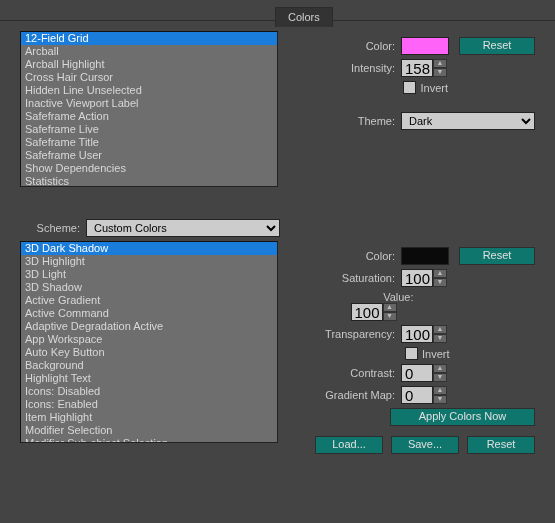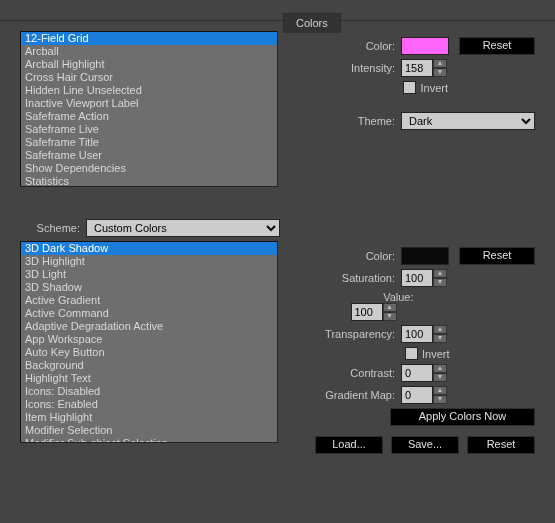--- a/index.html
+++ b/index.html
@@ -1,33 +1,33 @@
 <!DOCTYPE html>
 <html><head>
 <meta charset="utf-8">
 <style>
 * { box-sizing: border-box; margin: 0; padding: 0; font-family: "Segoe UI", Tahoma, Arial, sans-serif; font-size: 11px; }
 body { background: #444444; color: #c8c8c8; width: 555px; height: 523px; overflow: hidden; }
 .tabs { display: flex; padding-left: 275px; border-bottom: 1px solid #2b2b2b; height: 21px; }
-.tab { background: #333333; color: #d0d0d0; padding: 3px 12px; border: 1px solid #2b2b2b; border-bottom: none; position: relative; top: 13px; margin-left: 8px; }
+.tab { background: #333333; color: #d0d0d0; padding: 3px 12px; border: 1px solid #2b2b2b; border-bottom: none; position: relative; top: 7px; }
 .content { padding: 10px 20px 10px 20px; }
 .row { display: flex; align-items: center; margin-bottom: 4px; }
 .label-right { text-align: right; color: #c8c8c8; padding-right: 6px; }
 select { background: #cccccc; color: #000; border: 1px solid #222; height: 18px; font-size: 11px; padding-left: 3px; }
 .listbox { background: #6e6e6e; border: 1px solid #222; border-top-color: #111; border-left-color: #111; color: #d8d8d8; overflow-y: scroll; overflow-x: hidden; font-size: 11px; }
 .listbox::-webkit-scrollbar { width: 16px; }
 .listbox::-webkit-scrollbar-track { background: #555555; border-left: 1px solid #444; }
 .listbox::-webkit-scrollbar-thumb { background: #888888; border: 1px solid #444; }
 .listbox::-webkit-scrollbar-button { background: #888888; height: 14px; border: 1px solid #444; }
 .listitem { padding: 0px 4px; line-height: 13px; white-space: nowrap; cursor: default; }
 .listitem.selected { background: #1a7ddb; color: #ffffff; }
-.btn { background: #000000; color: #e0e0e0; border: 1px solid #2e2e2e; height: 18px; text-align: center; line-height: 15px; cursor: pointer; }
+.btn { background: #0f766e; color: #e0e0e0; border: 1px solid #2e2e2e; height: 18px; text-align: center; line-height: 15px; cursor: pointer; }
 .colorswatch { border: 1px solid #222; height: 18px; cursor: pointer; }
 .spinner { display: flex; width: 48px; height: 18px; }
-.spinner input { width: 32px; height: 18px; background: #cccccc; border: 1px solid #222; color: #000; padding-left: 3px; font-size: 11px; }
+.spinner input { width: 32px; height: 18px; background: #cccccc; border: 1px solid #222; color: #000; padding-left: 3px; font-size: 15px; }
 .spinner .spbtns { display: flex; flex-direction: column; width: 14px; }
 .spinner .spbtn { flex: 1; background: #666666; border: 1px solid #333; line-height: 5px; text-align: center; color: #bbb; font-size: 7px; cursor: pointer; }
 .chk { width: 13px; height: 13px; background: #ccc; border: 1px solid #222; display: inline-block; vertical-align: middle; }
 .section { display: flex; }
 .leftcol { width: 260px; }
 .rightcol { flex: 1; padding-left: 20px; padding-top: 6px; }
 #listbox2 .listitem { line-height: 13px; }
 </style>
 </head>
 <body>

